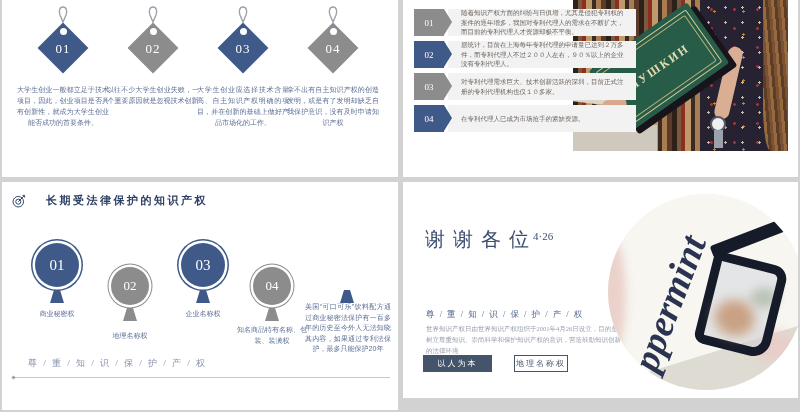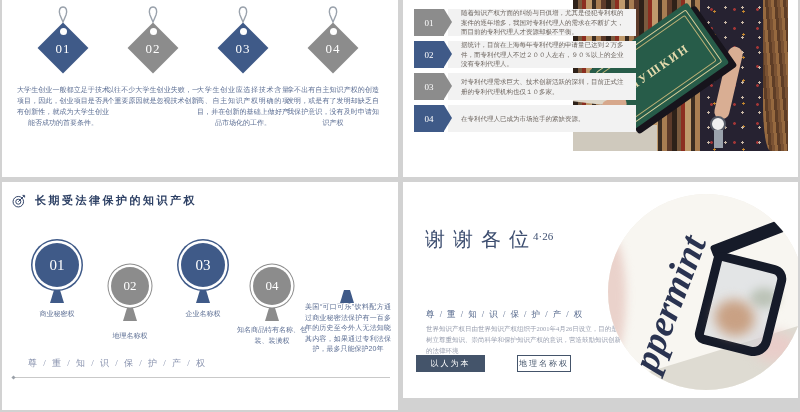--- a/index.html
+++ b/index.html
@@ -51,21 +51,21 @@
   .book{position:absolute;left:26px;top:30px;width:120px;height:74px;background:#275c49;border-radius:3px;
         transform:rotate(-35deg);box-shadow:5px 7px 0 #17141c;display:flex;align-items:center;justify-content:center;}
   .book::before{content:"";position:absolute;inset:5px;border:1px solid #d9cf9a;border-radius:2px;}
   .book::after{content:"";position:absolute;inset:9px;border:1px solid #bfb276;border-radius:2px;}
   .book-title{color:#e6dcae;font-family:"Liberation Serif",serif;font-size:12px;letter-spacing:2px;font-weight:bold;}
   .hand{position:absolute;left:28px;top:98px;width:26px;height:15px;background:#d7a88c;border-radius:8px;transform:rotate(-22deg);}
   .watch{position:absolute;right:62px;top:116px;width:12px;height:12px;border-radius:50%;background:#f0f0f0;border:2px solid #555a66;}
   .watch-band{position:absolute;right:65px;top:130px;width:9px;height:18px;background:#9aa2ac;}
 
   
-  .bl-title{position:absolute;left:10px;top:11px;display:flex;align-items:center;gap:9px;}
+  .bl-title{position:absolute;left:10px;top:11px;display:flex;align-items:center;gap:20px;}
   .bl-title-text{font-family:"Liberation Serif",serif;font-size:11px;letter-spacing:2.5px;color:#2e4165;font-weight:600;}
   .bcirc{position:absolute;border-radius:50%;display:flex;align-items:center;justify-content:center;color:#fff;
          font-family:"Liberation Serif",serif;}
   .bcirc-blue{width:44px;height:44px;background:#3f5a88;font-size:15px;
          box-shadow:0 0 0 2.5px #fff,0 0 0 4px #3f5a88;}
   .bcirc-gray{width:38px;height:38px;background:#8c8c8c;font-size:13px;
          box-shadow:0 0 0 2.5px #fff,0 0 0 3.5px #8c8c8c;}
   .stem{position:absolute;width:6px;height:0;border-left:4px solid transparent;border-right:4px solid transparent;}
   .stem-blue{border-bottom:13px solid #3f5a88;}
   .stem-gray{border-bottom:13px solid #8c8c8c;}
@@ -79,21 +79,21 @@
   
   .br-line1{position:absolute;left:22px;top:44px;font-family:"Liberation Serif",serif;font-size:20px;
             letter-spacing:8px;color:#3d4e70;white-space:nowrap;}
   .br-date{font-size:11px;letter-spacing:0;vertical-align:6px;margin-left:-4px;}
   .br-line2{position:absolute;left:22px;top:66px;font-family:"Liberation Serif",serif;font-size:34px;
             letter-spacing:10px;color:#37486b;white-space:nowrap;}
   .br-slogan{position:absolute;left:23px;top:127px;font-family:"Liberation Serif",serif;font-size:8.5px;
              letter-spacing:1.5px;color:#55688c;}
   .br-body{position:absolute;left:23px;top:141px;width:198px;font-size:6.5px;line-height:1.7;color:#9aa0b0;
            font-family:"Liberation Serif",serif;}
-  .br-btns{position:absolute;left:13px;top:173px;display:flex;gap:32px;}
+  .br-btns{position:absolute;left:20px;top:173px;display:flex;gap:22px;}
   .btn{height:17px;display:flex;align-items:center;justify-content:center;font-size:8px;
        font-family:"Liberation Serif",serif;letter-spacing:2px;box-sizing:border-box;}
   .btn-primary{width:69px;background:#44546a;color:#fff;}
   .btn-secondary{width:54px;border:1px solid #44546a;color:#44546a;background:#fff;}
   .br-circle{position:absolute;left:205px;top:12px;width:196px;height:196px;border-radius:50%;overflow:hidden;
              background:#f2efe9;}
   .page{position:absolute;left:-20px;top:-14px;width:250px;height:226px;background:#f8f6f1;transform:rotate(-9deg);}
   .page-edge{position:absolute;left:-50px;bottom:-26px;width:280px;height:58px;background:#dedbd2;transform:rotate(-17deg);}
   .pink-sliver{position:absolute;left:-10px;top:44px;width:28px;height:118px;background:#ead2cb;border-radius:50%;filter:blur(4px);}
   .script-word{position:absolute;left:-62px;top:96px;width:240px;height:42px;line-height:42px;text-align:center;

